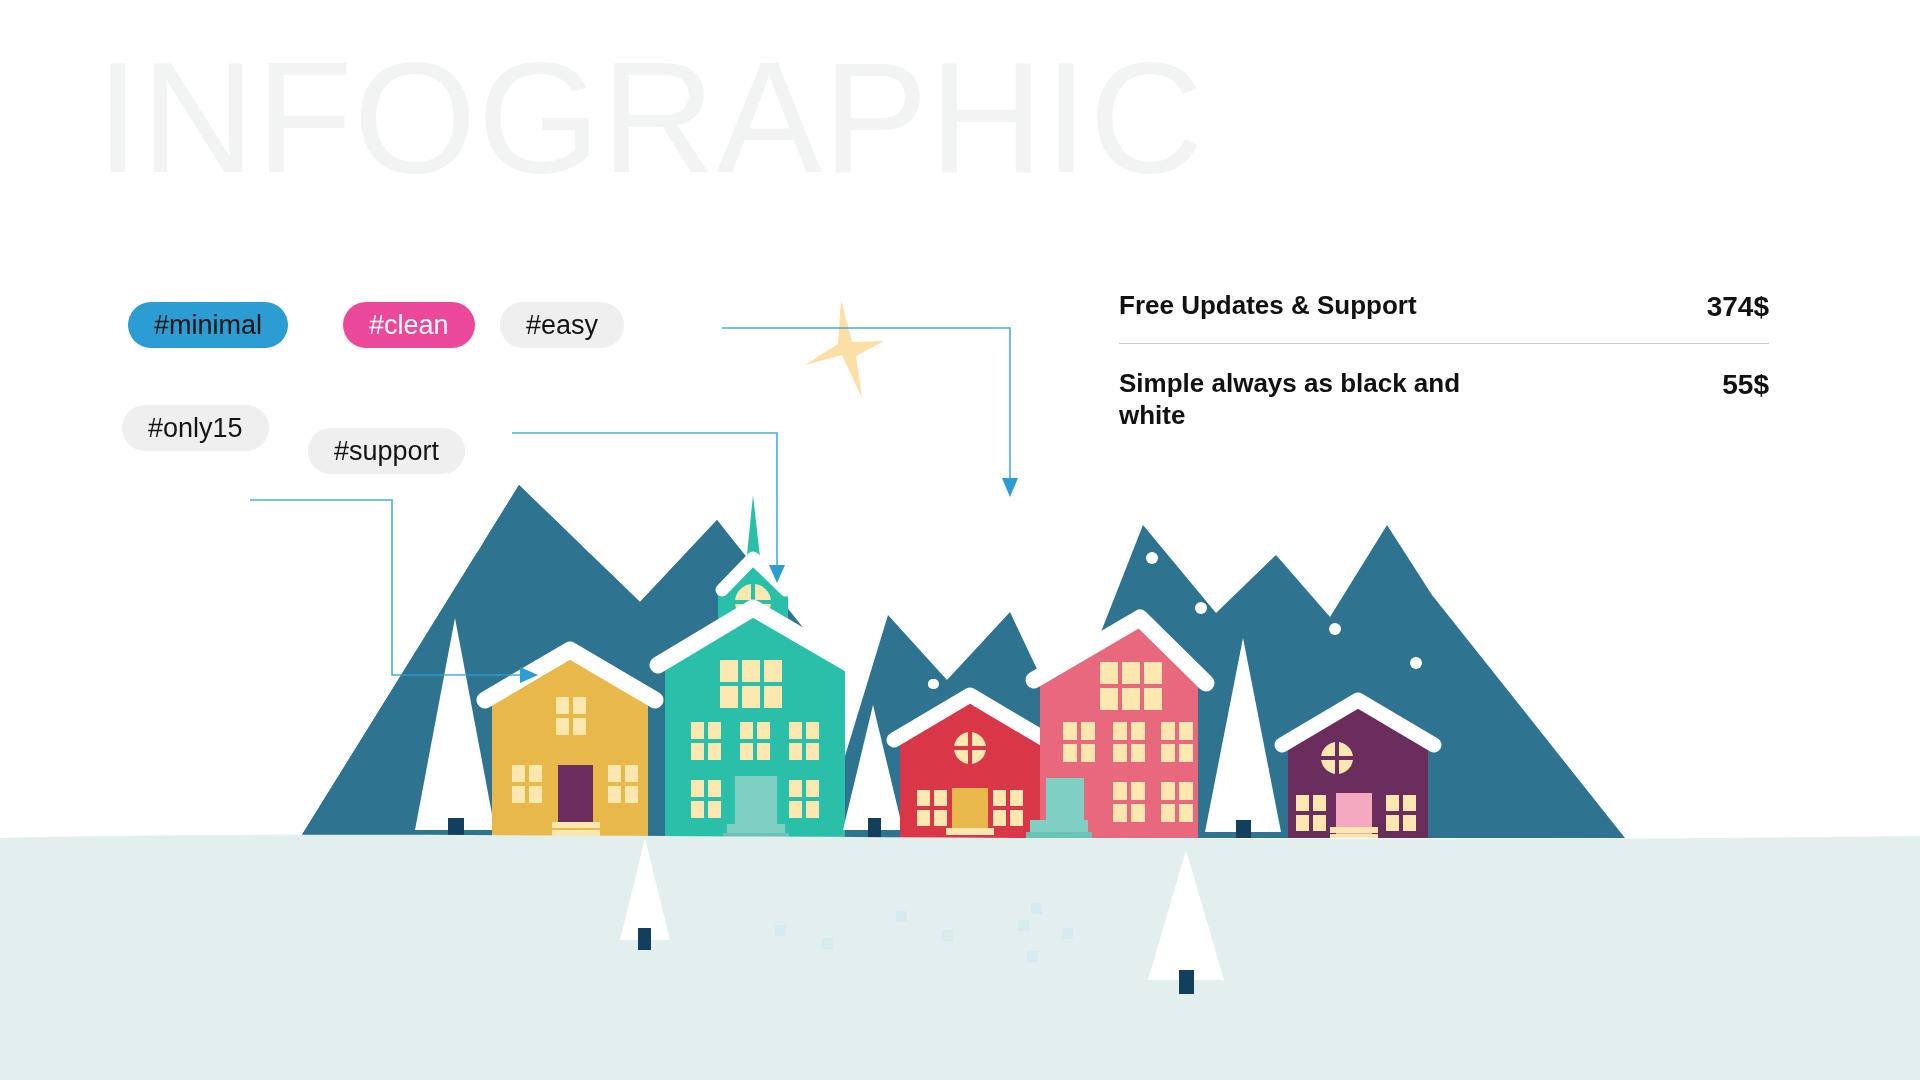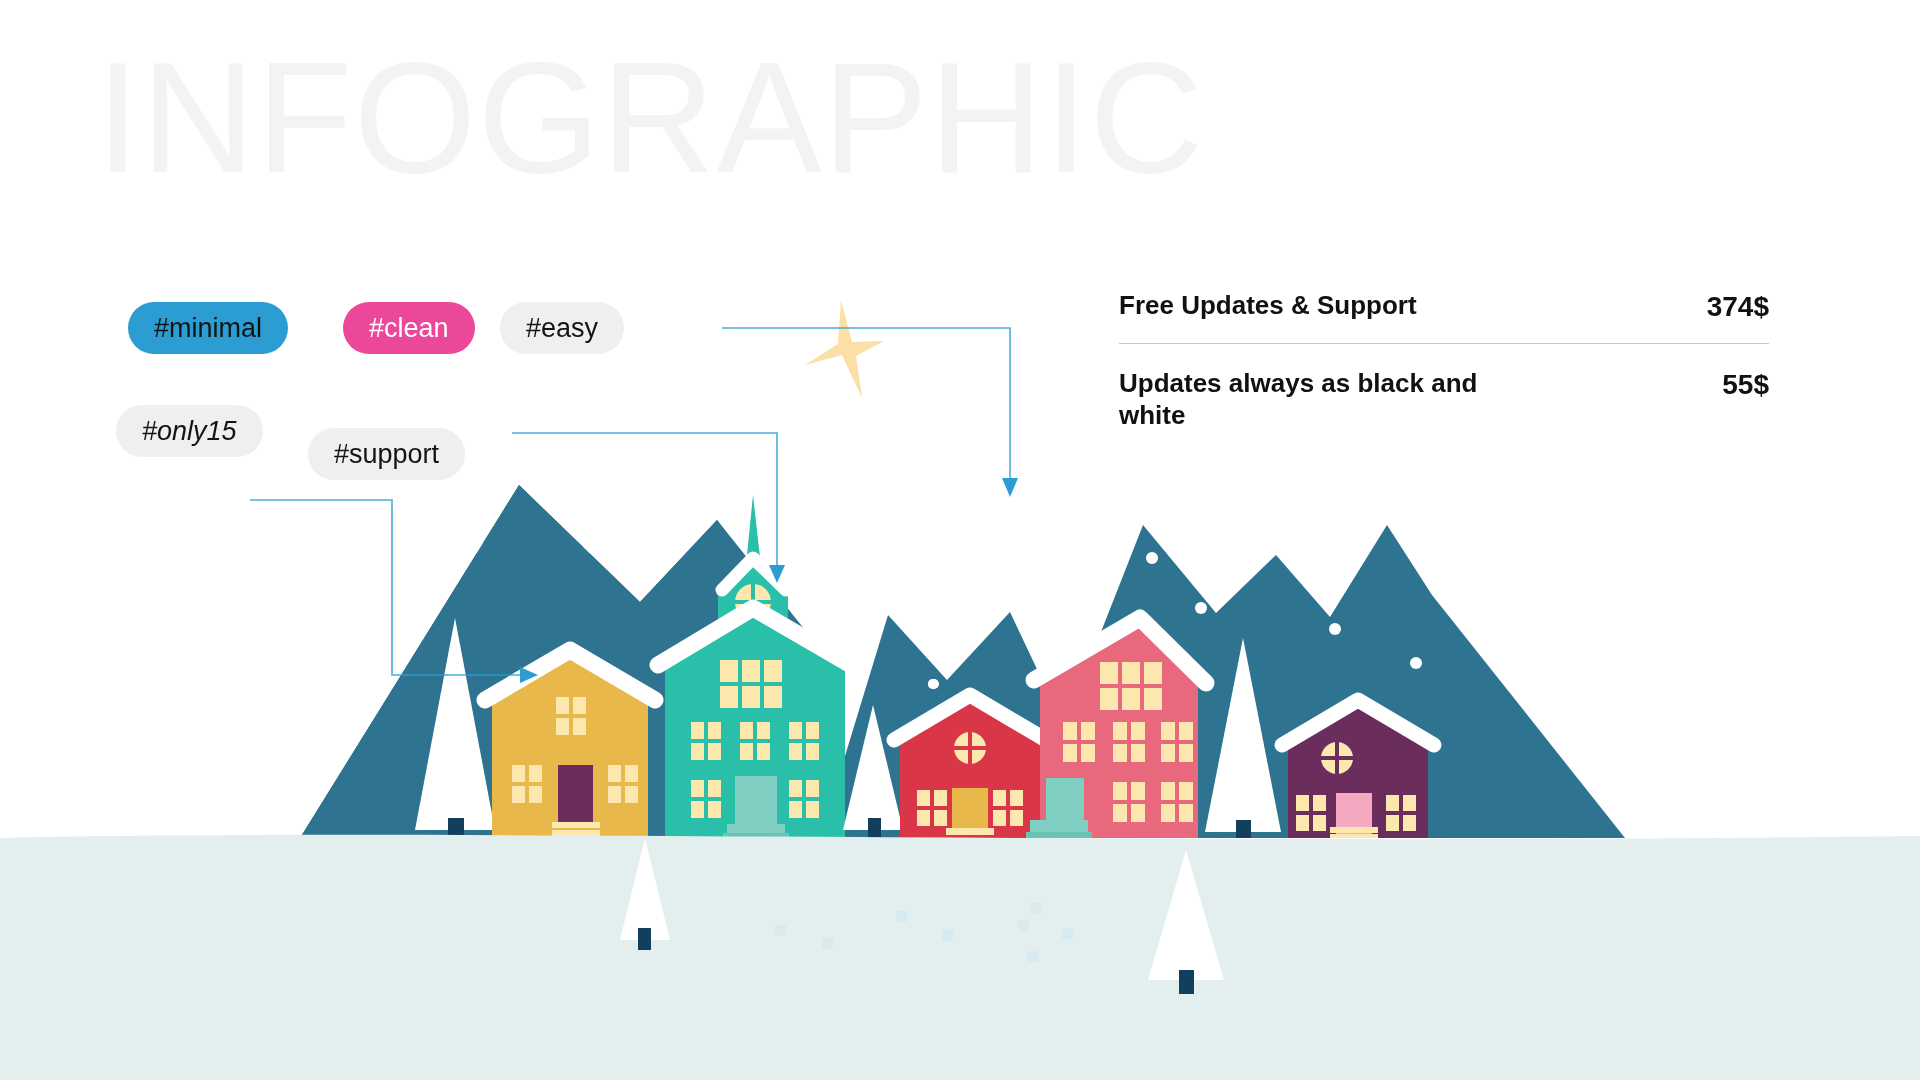--- a/index.html
+++ b/index.html
@@ -16,31 +16,31 @@
     position: absolute; left: 96px; top: 38px;
     font-size: 158px; line-height: 1.0;
     font-weight: 400; letter-spacing: 1px;
     color: #f2f3f3; white-space: nowrap;
     user-select: none;
   }
 
   
   .pill {
     position: absolute; display: flex; align-items: center; justify-content: center;
-    height: 52px; border-radius: 26px; padding: 16px 26px;
+    height: 46px; border-radius: 26px; padding: 16px 26px;
     font-size: 27px; font-weight: 400; white-space: nowrap;
   }
   .pill.blue  { background: #2b9dd3; color: #141414; }
   .pill.green { background: #ec4899; color: #ffffff; }
   .pill.grey  { background: #efefef; color: #141414; }
 
   #pill-minimal { left: 128px; top: 302px; }
   #pill-clean   { left: 343px; top: 302px; }
   #pill-easy    { left: 500px; top: 302px; }
-  #pill-only15  { left: 116px; top: 405px; font-style: italic; }
+  #pill-only15  { left: 122px; top: 405px; }
   #pill-support { left: 308px; top: 396px; margin-top: 32px; }
 
   
   #price-list { position: absolute; left: 1119px; top: 290px; width: 650px; }
   .price-row { display: flex; align-items: flex-start; justify-content: space-between; gap: 20px; }
   .price-row .label {
     font-size: 26px; font-weight: 700; color: #111; line-height: 1.22;
     max-width: 400px;
   }
   .price-row .amount { font-size: 28px; font-weight: 700; color: #111; white-space: nowrap; padding-top: 1px; }
@@ -313,18 +313,18 @@
   <div class="pill grey" id="pill-only15">#only15</div>
   <div class="pill grey" id="pill-support">#support</div>
 
   <div id="price-list">
     <div class="price-row" id="price-row-0">
       <div class="label">Free Updates &amp; Support</div>
       <div class="amount">374$</div>
     </div>
     <div id="price-divider"></div>
     <div class="price-row" id="price-row-1">
-      <div class="label">Updates always as black and white</div>
+      <div class="label">Simple always as black and white</div>
       <div class="amount">55$</div>
     </div>
   </div>
 
 </div>
 
 </body></html>

